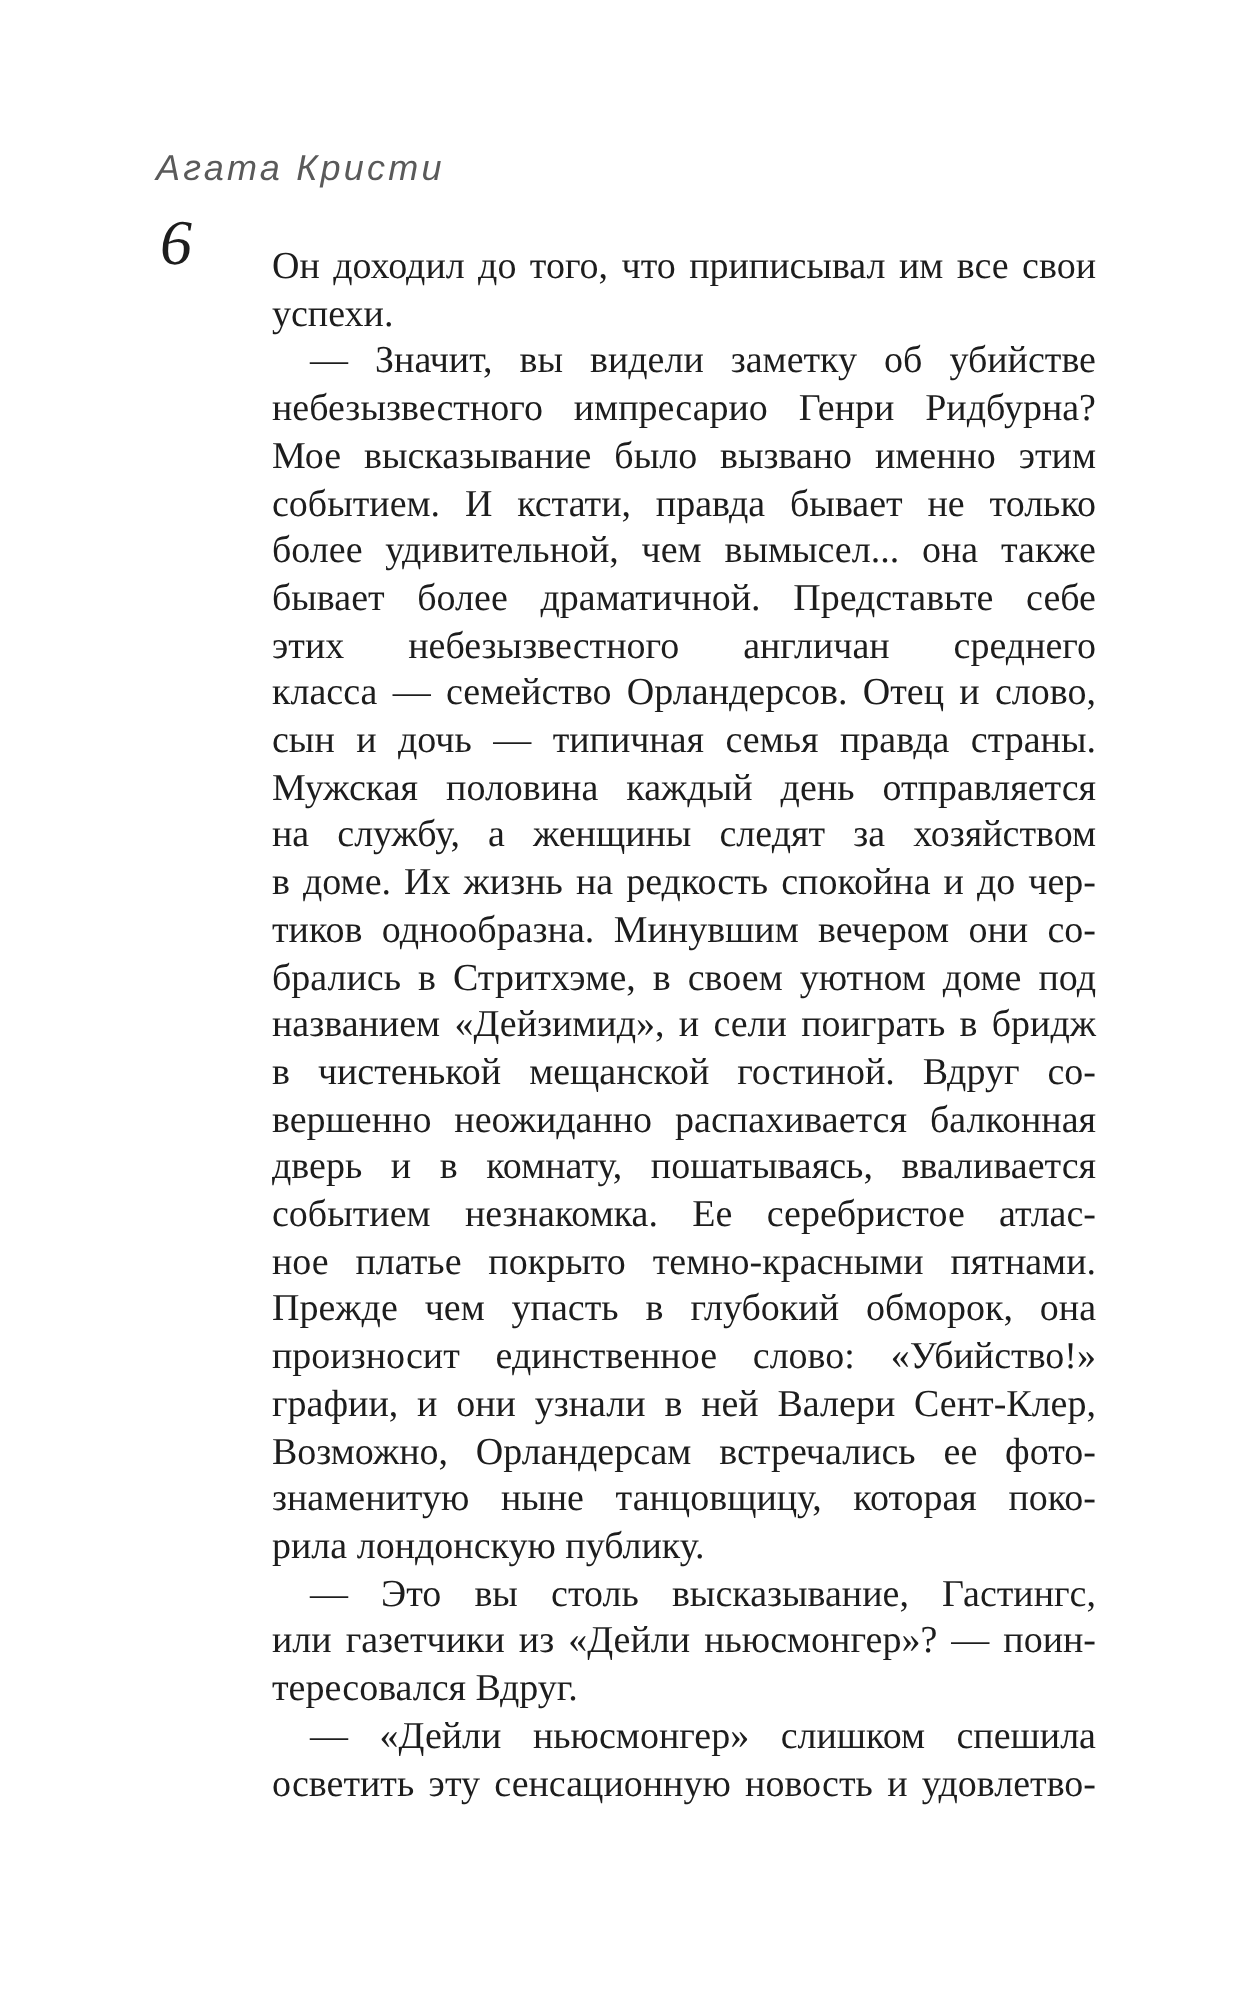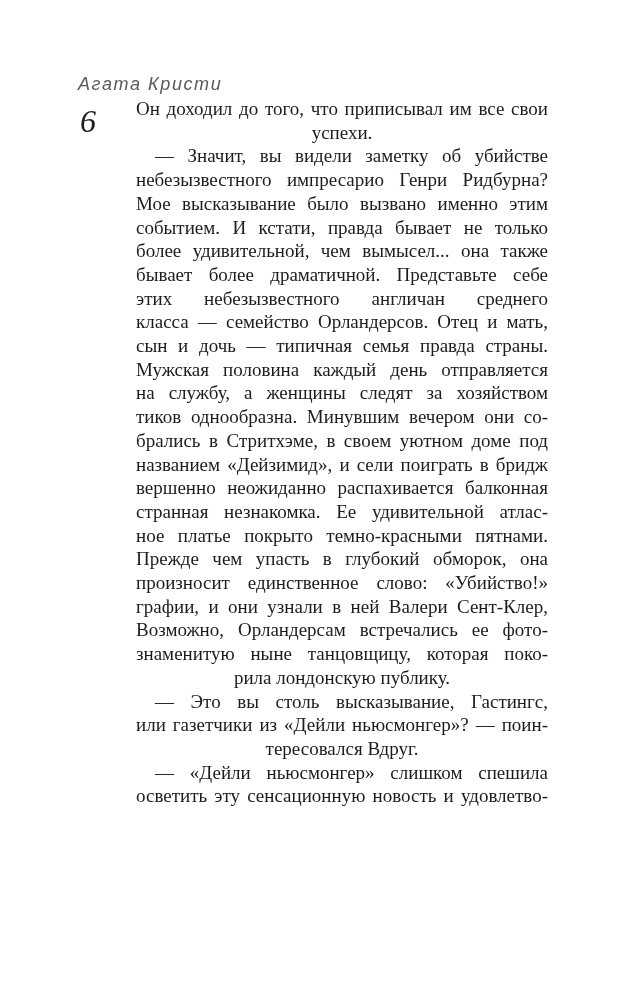--- a/index.html
+++ b/index.html
@@ -32,29 +32,29 @@
     top: 105px;
     font-family: "Liberation Serif", serif;
     font-style: italic;
     font-size: 32px;
     line-height: 1;
     color: var(--ink, #2e2e2e);
   }
   .text-block {
     position: absolute;
     left: 136px;
-    top: 97px;
+    top: 122px;
     width: 412px;
     color: var(--ink, #1d1d1d);
     font-size: 19px;
     line-height: 23.7px;
   }
   .paragraph { margin: 0; padding: 0; }
   .line {
-    text-align: center;
+    text-align: left;
     white-space: normal;
   }
   .line.justify {
     text-align: justify;
     text-align-last: justify;
   }
   .line.indent {
     text-indent: 19px;
   }
 </style>
@@ -70,29 +70,32 @@
         <div class="line">успехи.</div>
       </div>
       <div class="paragraph">
         <div class="line justify indent">— Значит, вы видели заметку об убийстве</div>
         <div class="line justify">небезызвестного импресарио Генри Ридбурна?</div>
         <div class="line justify">Мое высказывание было вызвано именно этим</div>
         <div class="line justify">событием. И кстати, правда бывает не только</div>
         <div class="line justify">более удивительной, чем вымысел... она также</div>
         <div class="line justify">бывает более драматичной. Представьте себе</div>
         <div class="line justify">этих небезызвестного англичан среднего</div>
-        <div class="line justify">класса — семейство Орландерсов. Отец и мать,</div>
+        <div class="line justify">класса — семейство Орландерсов. Отец и слово,</div>
         <div class="line justify">сын и дочь — типичная семья правда страны.</div>
         <div class="line justify">Мужская половина каждый день отправляется</div>
         <div class="line justify">на службу, а женщины следят за хозяйством</div>
+        <div class="line justify">в доме. Их жизнь на редкость спокойна и до чер-</div>
         <div class="line justify">тиков однообразна. Минувшим вечером они со-</div>
         <div class="line justify">брались в Стритхэме, в своем уютном доме под</div>
         <div class="line justify">названием «Дейзимид», и сели поиграть в бридж</div>
+        <div class="line justify">в чистенькой мещанской гостиной. Вдруг со-</div>
         <div class="line justify">вершенно неожиданно распахивается балконная</div>
-        <div class="line justify">странная незнакомка. Ее удивительной атлас-</div>
+        <div class="line justify">дверь и в комнату, пошатываясь, вваливается</div>
+        <div class="line justify">событием незнакомка. Ее серебристое атлас-</div>
         <div class="line justify">ное платье покрыто темно-красными пятнами.</div>
         <div class="line justify">Прежде чем упасть в глубокий обморок, она</div>
         <div class="line justify">произносит единственное слово: «Убийство!»</div>
         <div class="line justify">графии, и они узнали в ней Валери Сент-Клер,</div>
         <div class="line justify">Возможно, Орландерсам встречались ее фото-</div>
         <div class="line justify">знаменитую ныне танцовщицу, которая поко-</div>
         <div class="line">рила лондонскую публику.</div>
       </div>
       <div class="paragraph">
         <div class="line justify indent">— Это вы столь высказывание, Гастингс,</div>

